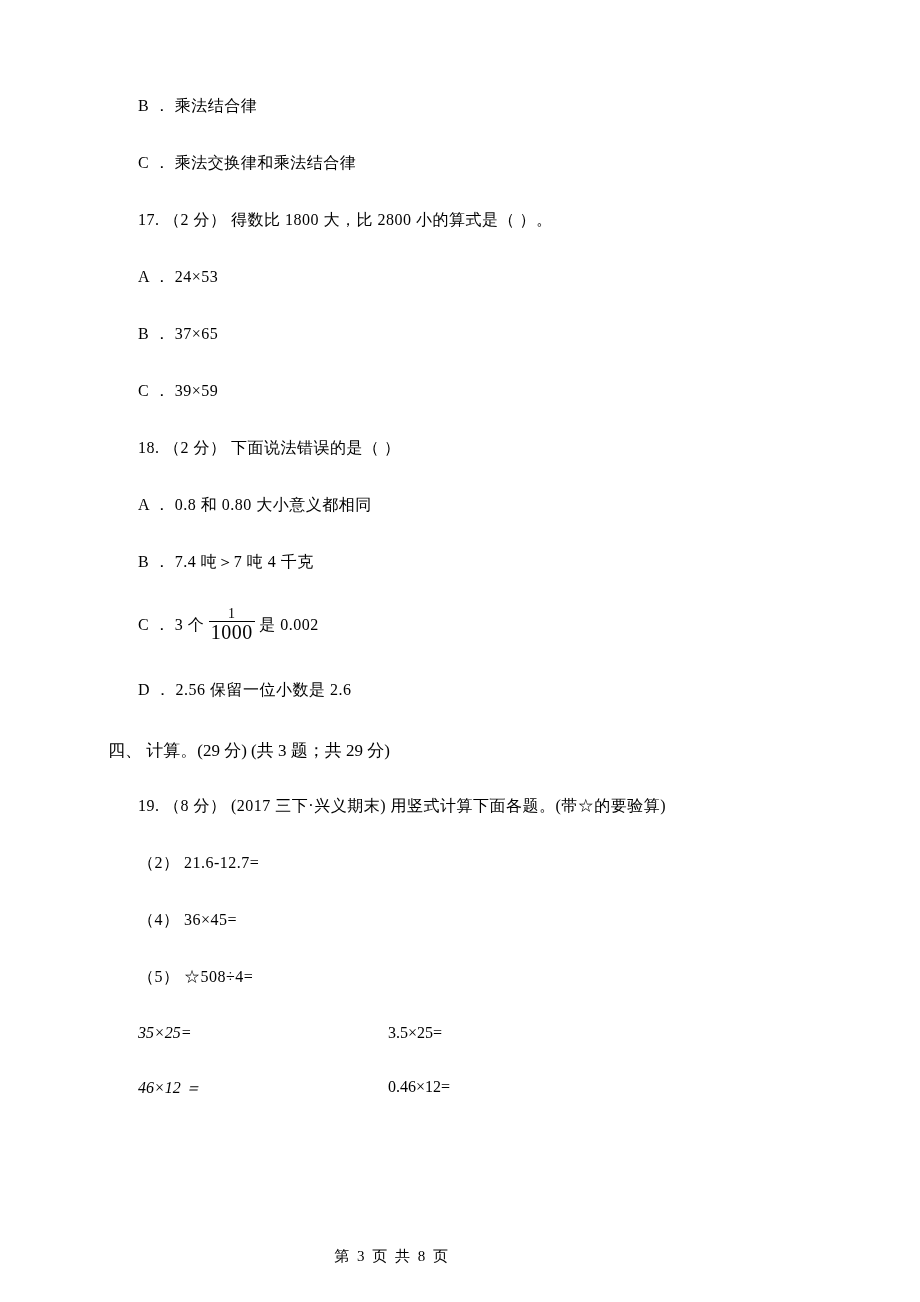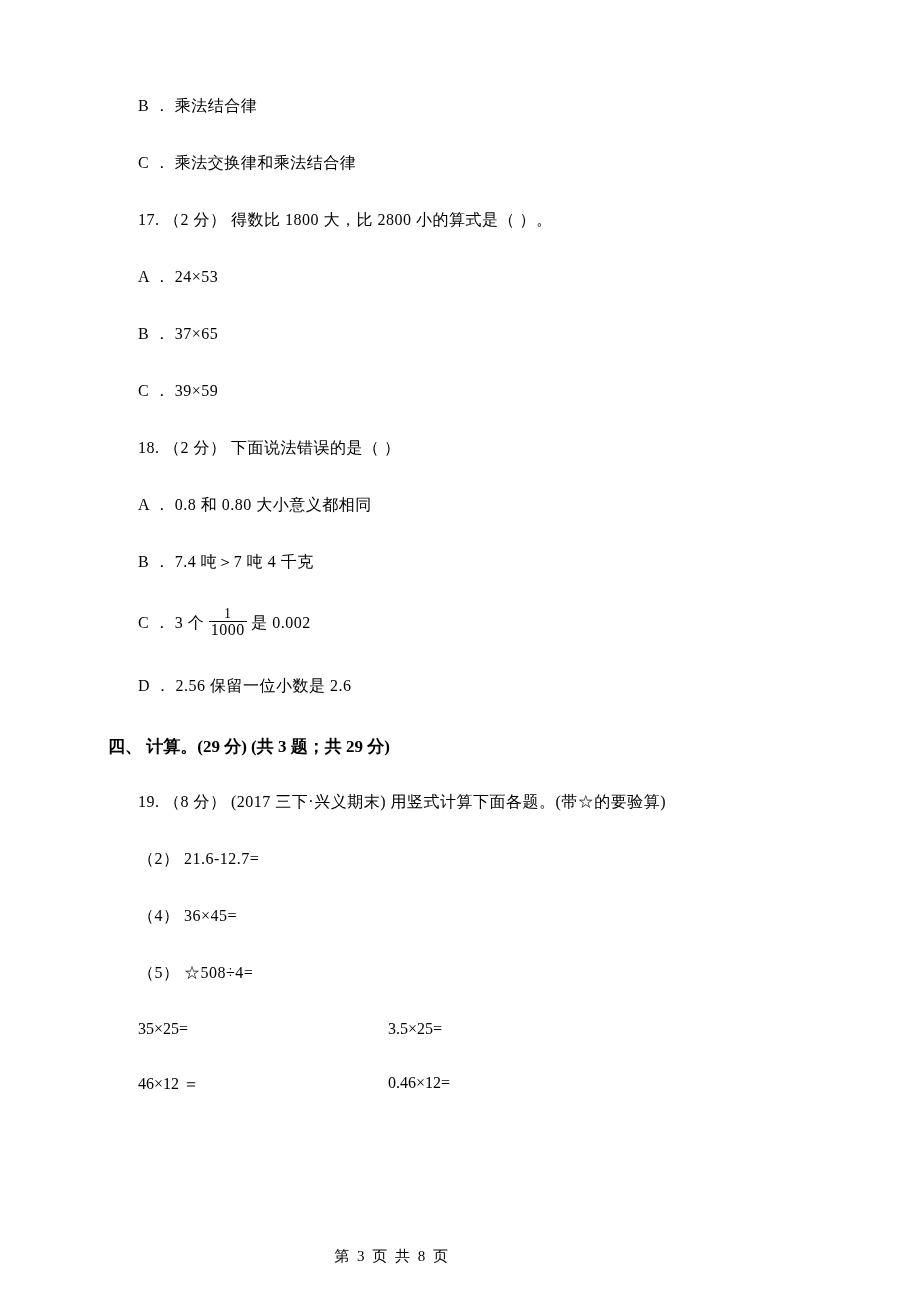--- a/index.html
+++ b/index.html
@@ -15,21 +15,21 @@
   }
   .content {
     padding: 96px 90px 0 90px;
     margin-left: 48px;
   }
   .line {
     margin-bottom: 36px;
     letter-spacing: 0.5px;
   }
   .section-header {
-    font-weight: bold;
+    font-weight: normal;
     margin-left: -30px;
     margin-top: 38px;
     margin-bottom: 34px;
     font-size: 17px;
   }
   .frac {
     display: inline-block;
     vertical-align: middle;
     text-align: center;
     font-family: "Times New Roman", serif;
@@ -39,27 +39,27 @@
   }
   .frac .num {
     display: block;
     border-bottom: 1px solid #000;
     padding: 0 2px;
     font-size: 14px;
   }
   .frac .den {
     display: block;
     padding: 0 2px;
-    font-size: 16px;
+    font-size: 20px;
   }
   .q20-row {
     display: flex;
     margin-bottom: 36px;
   }
-  .q20-cell-a { width: 250px; }
+  .q20-cell-a { width: 250px; font-style: italic; }
   .footer {
     position: absolute;
     bottom: 36px;
     width: 784px;
     text-align: center;
     font-size: 15px;
     letter-spacing: 2px;
   }
 </style>
 </head>

